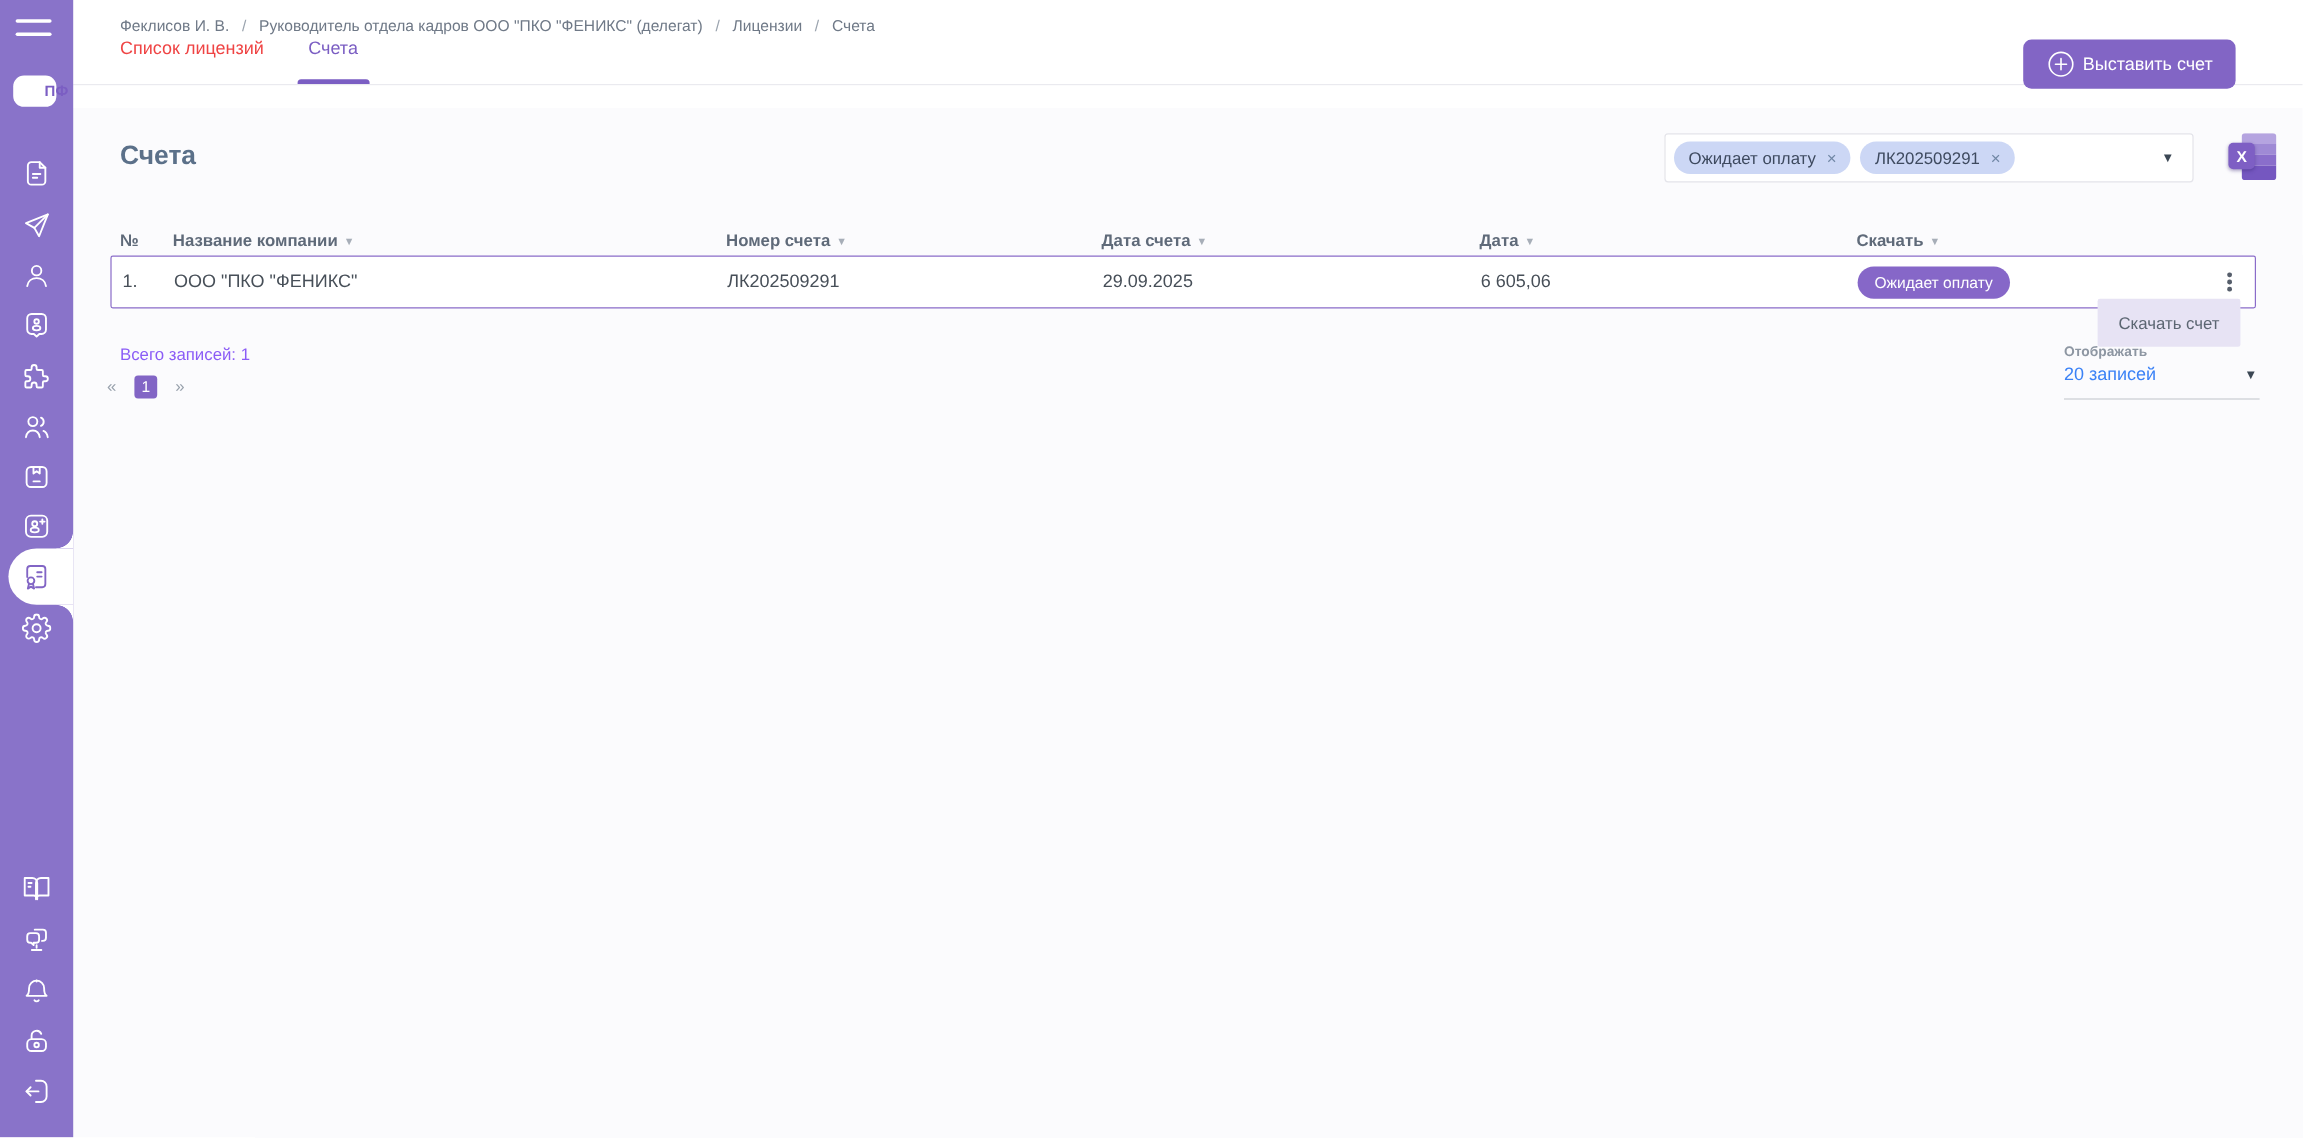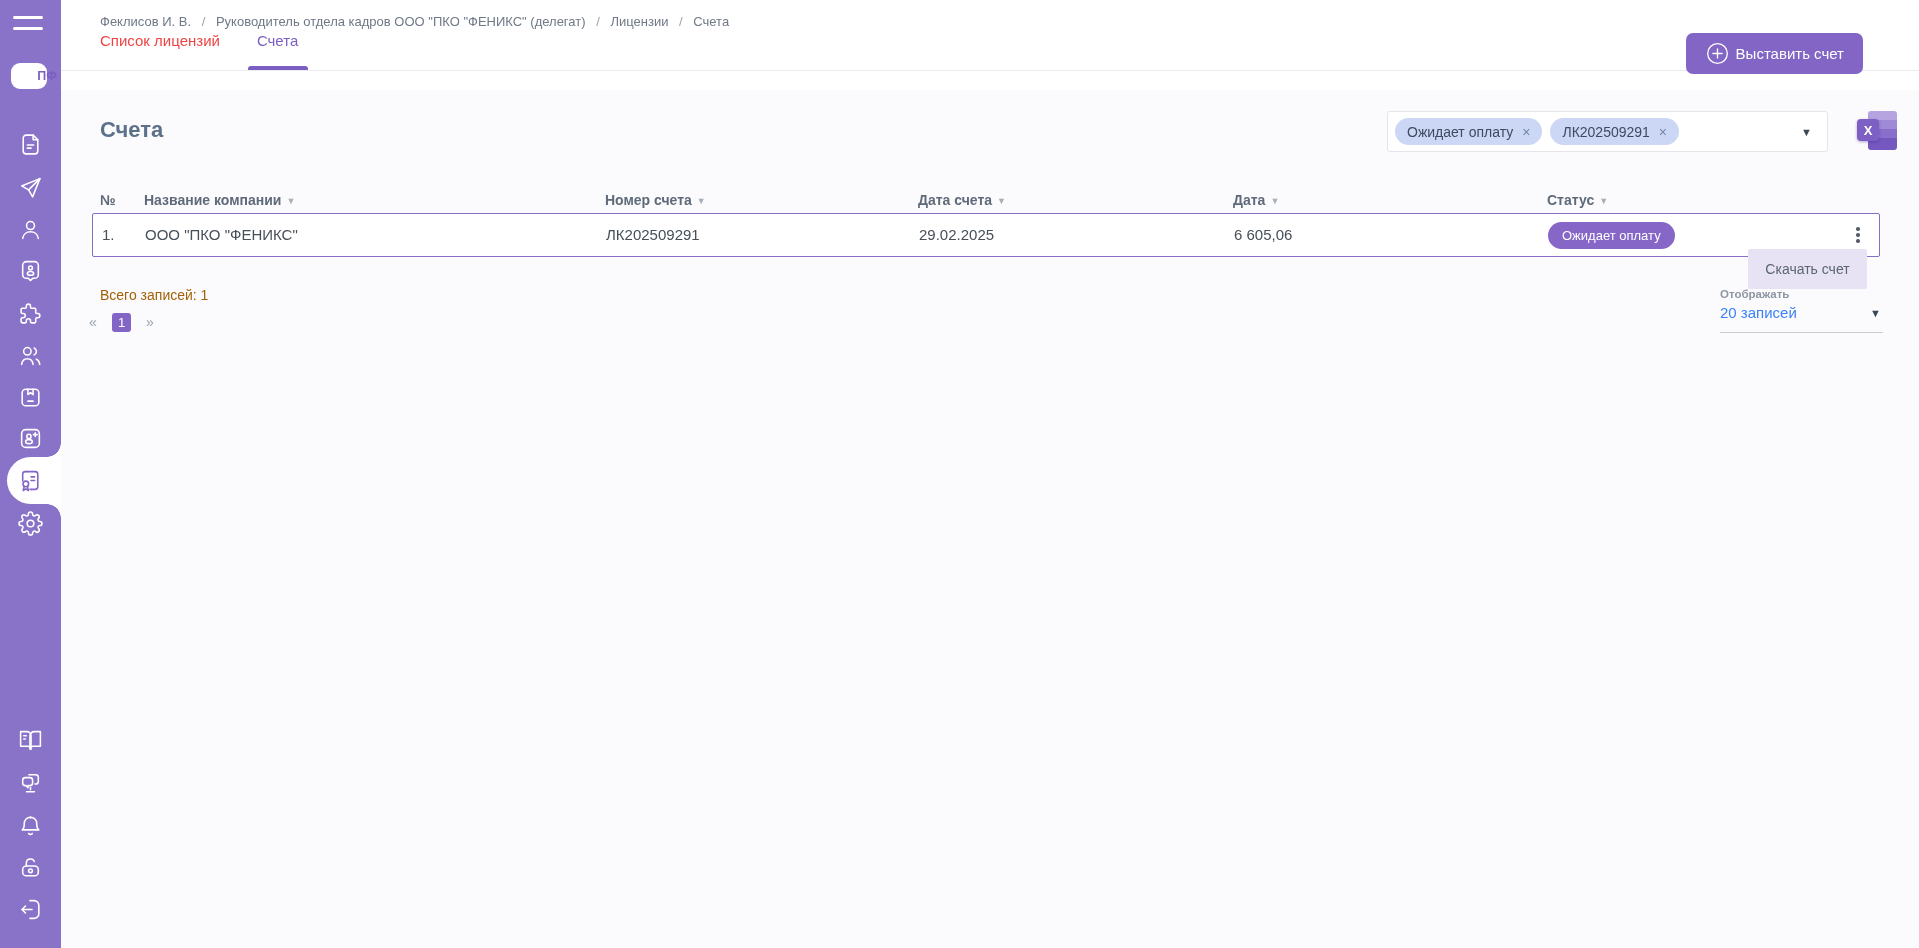--- a/index.html
+++ b/index.html
@@ -61,21 +61,21 @@
   .badge { position:absolute; left:1455px; top:8px; height:27px; background:#8667c8; color:#fff; font-size:13px;
        border-radius:14px; display:flex; align-items:center; padding:0 14px; }
   .kebab { position:absolute; right:10px; top:10px; width:22px; height:22px; display:flex; flex-direction:column;
        align-items:center; justify-content:center; gap:2.5px; cursor:pointer; }
   .kebab i { width:3.5px; height:3.5px; border-radius:50%; background:#565e6b; display:block; }
 
   .row-menu { position:absolute; left:1687px; top:159px; width:119px; height:40px; background:#e7e3f4; border-radius:2px; z-index:4;
        display:flex; align-items:center; justify-content:center; }
   .row-menu .item { font-size:14px; color:#5c6672; cursor:pointer; white-space:nowrap; }
 
-  .total { position:absolute; left:39px; top:197px; font-size:14px; color:#a16207; }
+  .total { position:absolute; left:39px; top:197px; font-size:14px; color:#8b5cf6; }
   .pager { position:absolute; left:22px; top:222px; display:flex; align-items:center; gap:9px; }
   .pager .nav-btn { width:20px; height:20px; text-align:center; line-height:20px; color:#98a1ac; font-size:14px; cursor:pointer; }
   .pager .cur { width:19px; height:19px; background:#8265c5; border-radius:3px; color:#fff; font-size:13px;
        display:flex; align-items:center; justify-content:center; cursor:pointer; }
 
   .pagesize { position:absolute; right:36px; top:198px; width:163px; cursor:pointer; }
   .pagesize .lbl { font-size:11.5px; color:#8d96a2;font-weight:bold; }
   .pagesize .val-row { position:relative; margin-top:4px; padding-bottom:10px; border-bottom:1px solid #c9ccd2; }
   .pagesize .val { font-size:15px; color:#3b82f6; }
   .pagesize .arr { position:absolute; right:2px; top:3px; font-size:11px; color:#3b4754; }
@@ -246,27 +246,27 @@
           <i style="height:12px;background:#7557c0"></i>
       </span>
       <span class="excel-x">X</span>
     </div>
 
     <div class="thead-cell static" style="left:39px"><span>№</span></div>
     <div class="thead-cell" style="left:83px"><span>Название компании</span><span class="sort">▼</span></div>
     <div class="thead-cell" style="left:544px"><span>Номер счета</span><span class="sort">▼</span></div>
     <div class="thead-cell" style="left:857px"><span>Дата счета</span><span class="sort">▼</span></div>
     <div class="thead-cell" style="left:1172px"><span>Дата</span><span class="sort">▼</span></div>
-    <div class="thead-cell" style="left:1486px"><span>Статус</span><span class="sort">▼</span></div>
+    <div class="thead-cell" style="left:1486px"><span>Скачать</span><span class="sort">▼</span></div>
 
     <div class="trow">
       <span class="cell" style="left:9px">1.</span>
       <span class="cell" style="left:52px">ООО "ПКО "ФЕНИКС"</span>
       <span class="cell" style="left:513px">ЛК202509291</span>
-      <span class="cell" style="left:826px">29.02.2025</span>
+      <span class="cell" style="left:826px">29.09.2025</span>
       <span class="cell" style="left:1141px">6 605,06</span>
       <span class="badge">Ожидает оплату</span>
       <span class="kebab">
           <i></i>
           <i></i>
           <i></i>
         </span>
     </div>
 
     <div class="row-menu">

